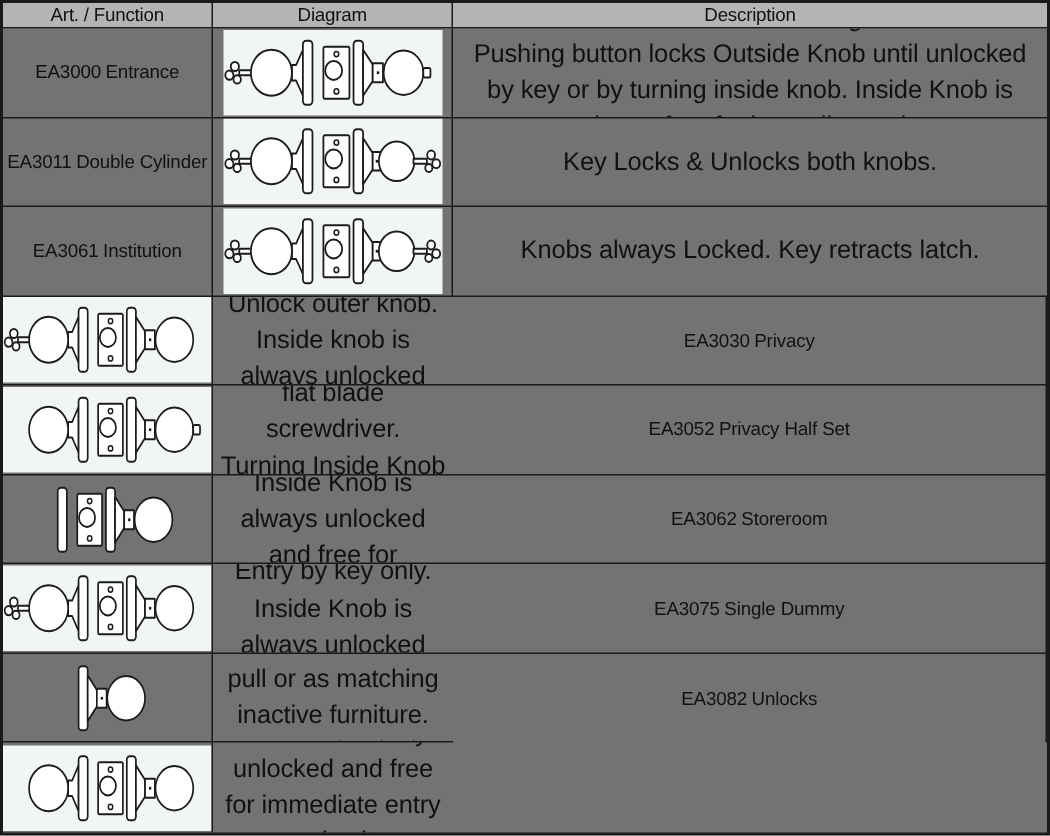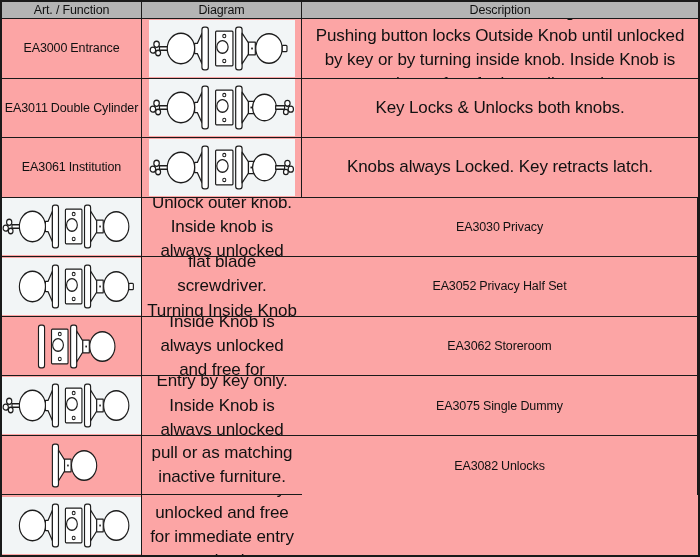--- a/index.html
+++ b/index.html
@@ -1,19 +1,19 @@
 <!DOCTYPE html>
 <html><head>
 <meta charset="utf-8">
 <style>
   html,body{margin:0;padding:0;background:#fff;}
   body{font-family:"Liberation Sans",sans-serif;color:#111;-webkit-font-smoothing:antialiased;}
   .table{
     width:700px;height:557px;box-sizing:border-box;
-    border:2px solid #1a1a1a;background:#fca5a5;
+    border:2px solid #1a1a1a;background:#737373;
     display:grid;
     grid-template-columns:140px 160px 1fr;
     grid-template-rows:17px repeat(9,1fr);
   }
   .hcell{
     background:#b4b4b4;
     border-bottom:1px solid #1a1a1a;
     display:flex;align-items:center;justify-content:center;
     font-size:12.5px;letter-spacing:-0.15px;line-height:1;
   }

